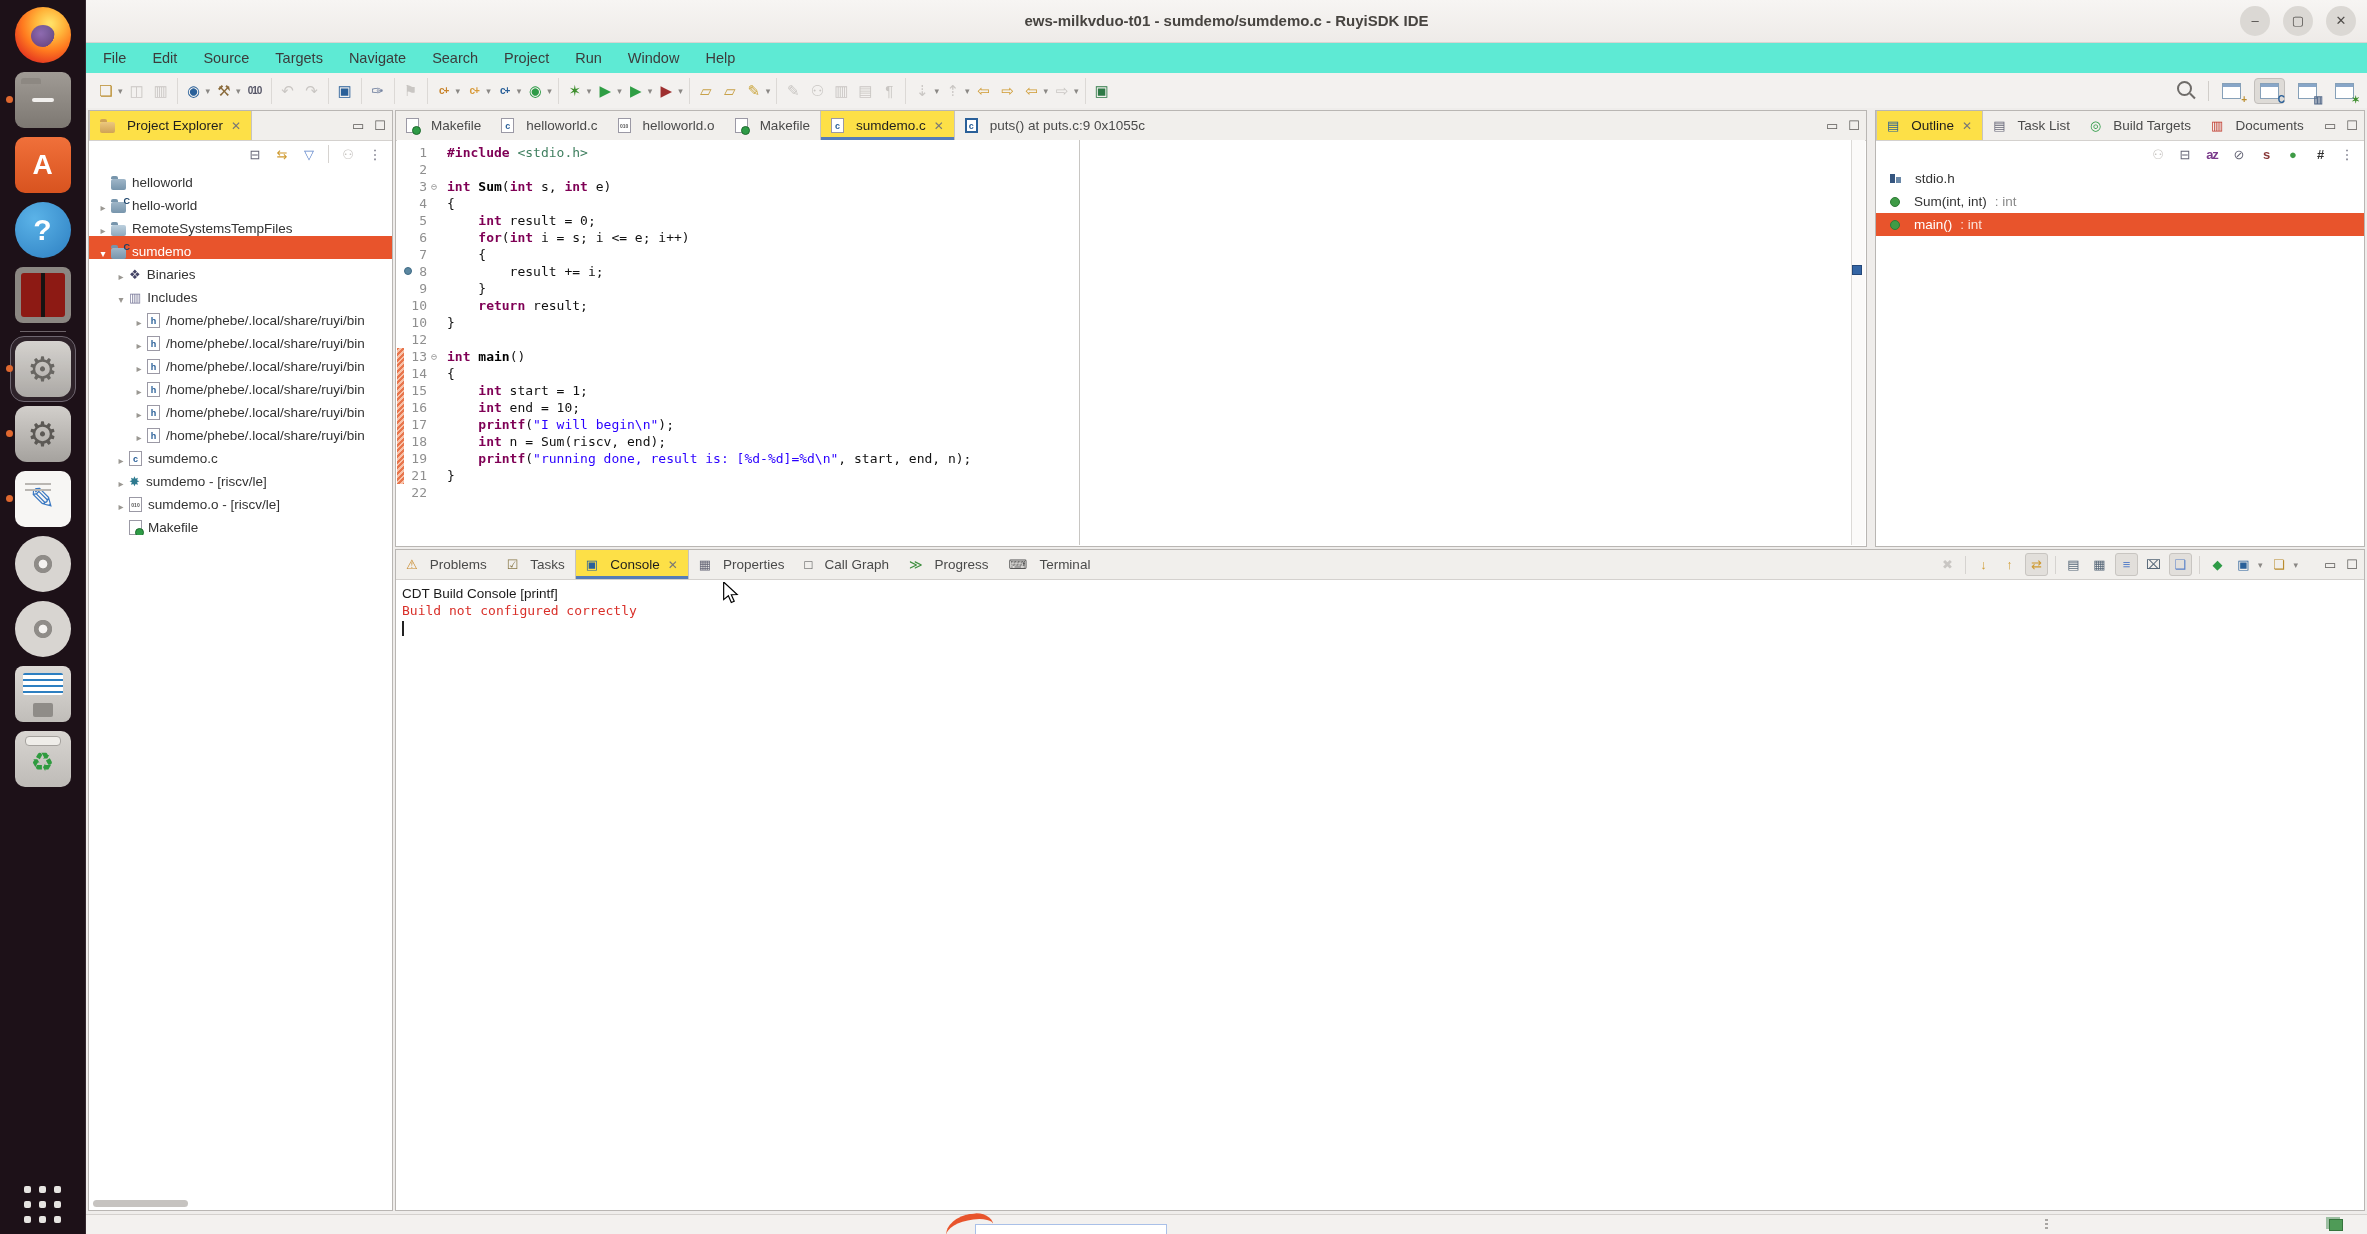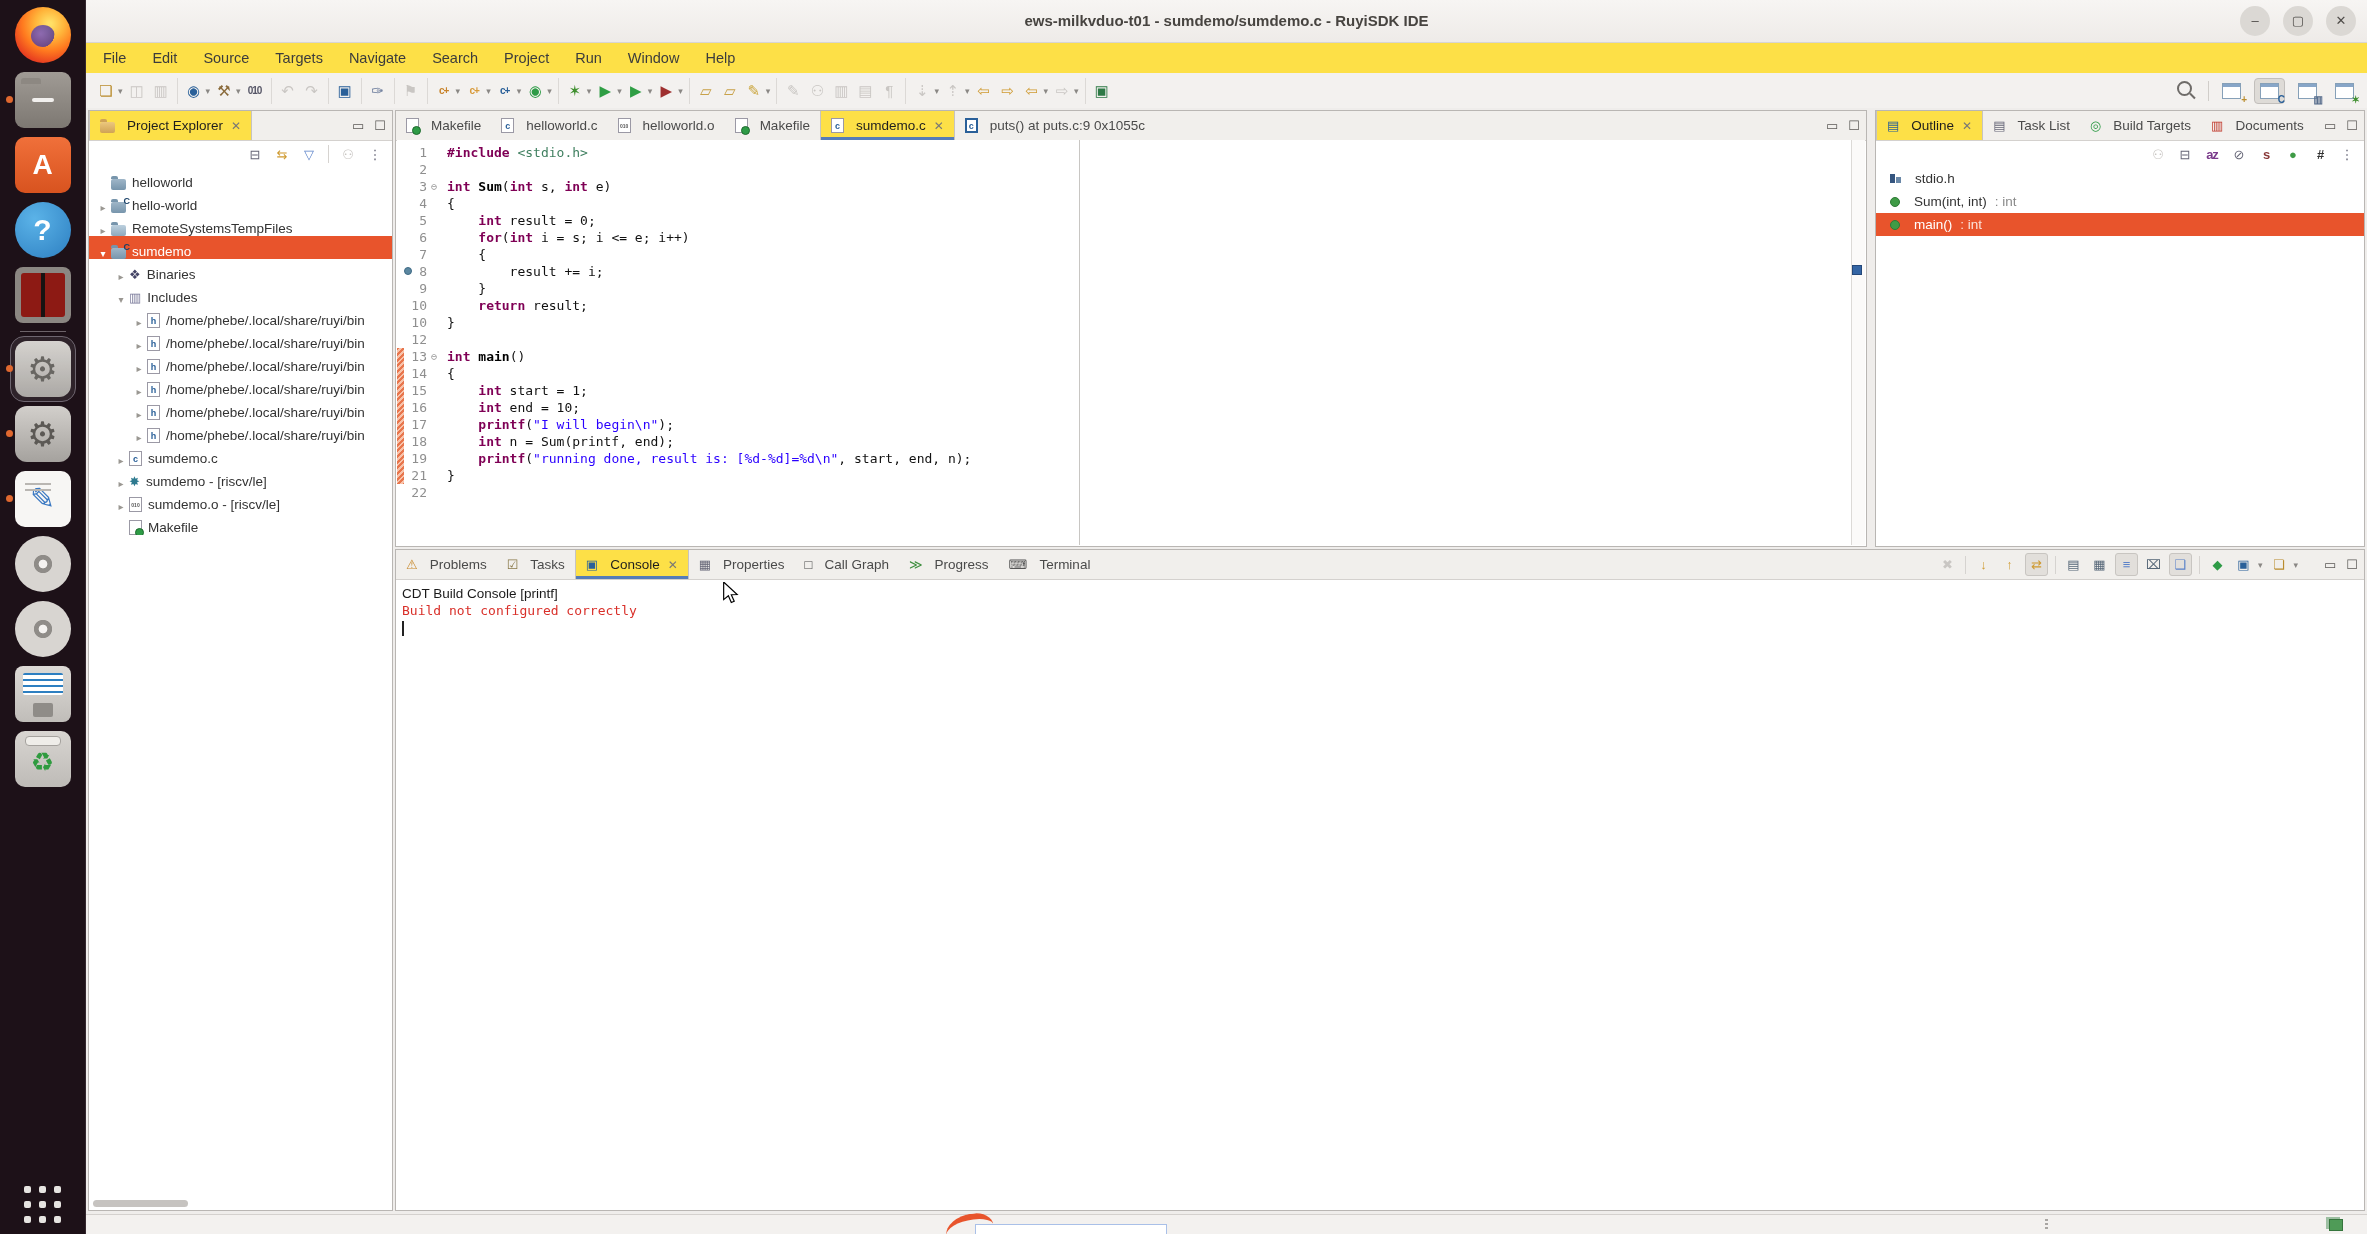--- a/index.html
+++ b/index.html
@@ -33,21 +33,21 @@
   .ic-trash::before{content:'';position:absolute;left:10px;top:5px;right:10px;height:8px;background:#efede9;border-radius:4px;border:1px solid #a5a29e;}
   .dock-grid{position:absolute;bottom:10px;left:24px;width:38px;height:38px;}
   .gdot{position:absolute;left:0;top:0;width:7px;height:7px;border-radius:2px;background:#e6e4e1;box-shadow:15px 0 #e6e4e1,30px 0 #e6e4e1,0 15px #e6e4e1,15px 15px #e6e4e1,30px 15px #e6e4e1,0 30px #e6e4e1,15px 30px #e6e4e1,30px 30px #e6e4e1;}
 
   
   .window{position:absolute;left:86px;top:0;width:2281px;height:1234px;background:#f3f1ef;}
   .titlebar{position:relative;height:42px;background:linear-gradient(#f7f5f3,#eeebe8);border-bottom:1px solid #d8d5d2;}
   .title{line-height:42px;text-align:center;font-weight:bold;font-size:15px;color:#474440;}
   .tbtn{position:absolute;top:6px;width:30px;height:30px;border-radius:50%;background:#dbd8d4;color:#4f4c49;text-align:center;line-height:29px;font-size:13px;}
   .tbtn.min{right:97px;} .tbtn.res{right:54px;} .tbtn.cls{right:11px;}
-  .menubar{height:30px;display:flex;align-items:center;padding-left:4px;background:#fde047;}
+  .menubar{height:30px;display:flex;align-items:center;padding-left:4px;background:#5eead4;}
   .mitem{padding:0 13px;font-size:14.5px;color:#3c3c3c;line-height:30px;}
   .toolbar{position:relative;height:35px;background:#f3f1ef;border-bottom:1px solid #d4d1ce;display:flex;align-items:center;padding-left:4px;}
   .tgroup{display:flex;align-items:center;height:26px;border-left:1px solid #dcd9d6;padding:0 4px;}
   .tgroup:first-child{border-left:none;}
   .ticon{width:22px;height:22px;display:flex;align-items:center;justify-content:center;font-size:15px;color:#777;margin:0 1px;border-radius:3px;}
   .ticon.dis{color:#c9c6c3 !important;}
   .ticon.press{background:#e2dfdb;border:1px solid #c8c5c1;}
   .ttxt{font-weight:bold;font-size:10px;letter-spacing:-1px;}
   .dd{font-size:9px;color:#8a8784;margin-right:2px;}
   .tb-right{position:absolute;right:8px;top:0;height:35px;display:flex;align-items:center;gap:8px;}
@@ -477,21 +477,21 @@
             <div class="cline"><span class="gut"><span class="bpd"></span><span class="num">8</span><span class="fold"></span></span><span class="ctext"><span class="p">        result += i;</span></span></div>
             <div class="cline"><span class="gut"><span class="num">9</span><span class="fold"></span></span><span class="ctext"><span class="p">    }</span></span></div>
             <div class="cline"><span class="gut"><span class="num">10</span><span class="fold"></span></span><span class="ctext"><span class="p">    </span><span class="k">return</span><span class="p"> result;</span></span></div>
             <div class="cline"><span class="gut"><span class="num">10</span><span class="fold"></span></span><span class="ctext"><span class="p">}</span></span></div>
             <div class="cline"><span class="gut"><span class="num">12</span><span class="fold"></span></span><span class="ctext"></span></div>
             <div class="cline"><span class="gut"><span class="chg"></span><span class="num">13</span><span class="fold">⊖</span></span><span class="ctext"><span class="k">int</span><span class="p"> </span><span class="f">main</span><span class="p">()</span></span></div>
             <div class="cline"><span class="gut"><span class="chg"></span><span class="num">14</span><span class="fold"></span></span><span class="ctext"><span class="p">{</span></span></div>
             <div class="cline"><span class="gut"><span class="chg"></span><span class="num">15</span><span class="fold"></span></span><span class="ctext"><span class="p">    </span><span class="k">int</span><span class="p"> start = 1;</span></span></div>
             <div class="cline"><span class="gut"><span class="chg"></span><span class="num">16</span><span class="fold"></span></span><span class="ctext"><span class="p">    </span><span class="k">int</span><span class="p"> end = 10;</span></span></div>
             <div class="cline"><span class="gut"><span class="chg"></span><span class="num">17</span><span class="fold"></span></span><span class="ctext"><span class="p">    </span><span class="k">printf</span><span class="p">(</span><span class="s">"I will begin\n"</span><span class="p">);</span></span></div>
-            <div class="cline"><span class="gut"><span class="chg"></span><span class="num">18</span><span class="fold"></span></span><span class="ctext"><span class="p">    </span><span class="k">int</span><span class="p"> n = Sum(printf, end);</span></span></div>
+            <div class="cline"><span class="gut"><span class="chg"></span><span class="num">18</span><span class="fold"></span></span><span class="ctext"><span class="p">    </span><span class="k">int</span><span class="p"> n = Sum(riscv, end);</span></span></div>
             <div class="cline"><span class="gut"><span class="chg"></span><span class="num">19</span><span class="fold"></span></span><span class="ctext"><span class="p">    </span><span class="k">printf</span><span class="p">(</span><span class="s">"running done, result is: [%d-%d]=%d\n"</span><span class="p">, start, end, n);</span></span></div>
             <div class="cline"><span class="gut"><span class="chg"></span><span class="num">21</span><span class="fold"></span></span><span class="ctext"><span class="p">}</span></span></div>
             <div class="cline"><span class="gut"><span class="num">22</span><span class="fold"></span></span><span class="ctext"></span></div>
           </div>
         <div class="marginline"></div>
         <div class="ruler">
             <div class="rmark"></div>
           </div>
       </section>
 

